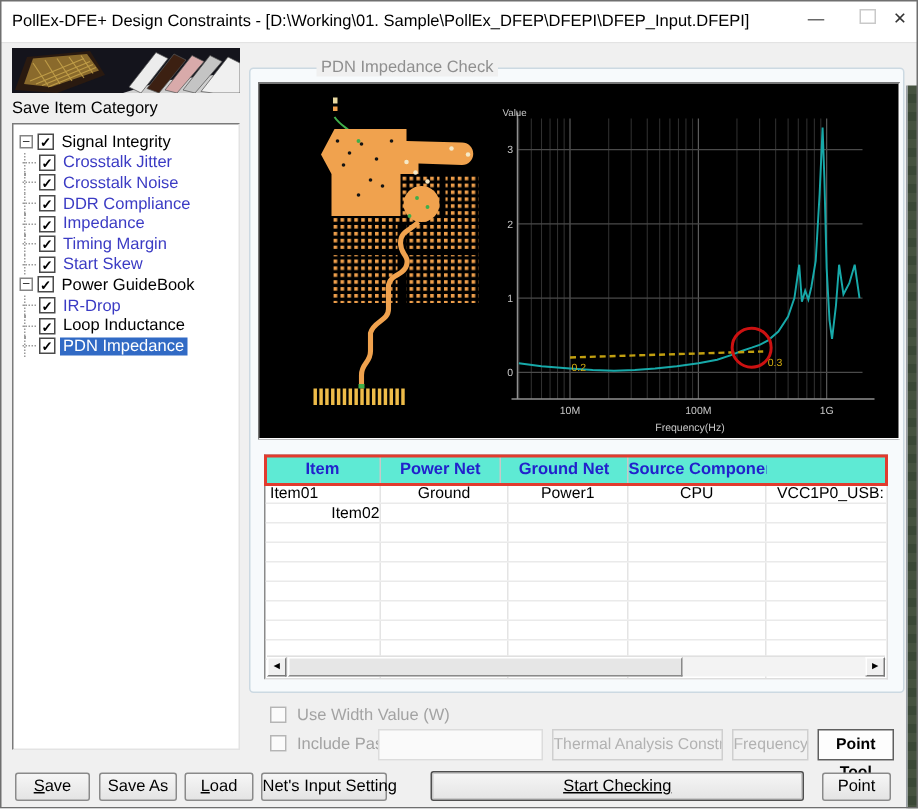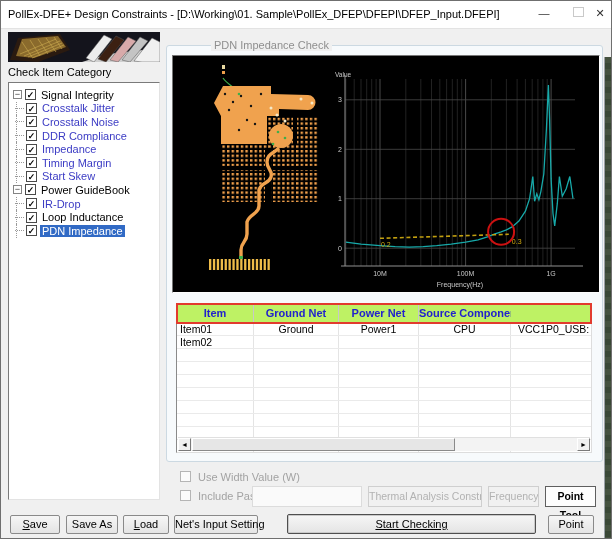--- a/index.html
+++ b/index.html
@@ -32,21 +32,21 @@
   .groupbox{left:166px;top:45px;width:437px;height:417px;background:#f7fafc;border:1px solid #ccd9e2;border-radius:3px;box-sizing:border-box;}
   .gb-label{left:175px;top:39px;font-size:11px;color:#8f8f8f;background:#f0f0f0;padding:0 3px;z-index:2;margin-left:36px;}
   .dark-panel{left:172px;top:55px;width:428px;height:238px;background:#000;border:1px solid;
               border-color:#767676 #fdfdfd #fdfdfd #767676;box-sizing:border-box;}
   #pcb-svg{left:181px;top:58px;}
   #chart-svg{left:334px;top:57px;}
   #chart-svg text{font-family:"Liberation Sans",sans-serif;}
   
   .dtable{left:176px;top:303px;width:416px;height:150px;background:#fff;border:1px solid;
           border-color:#8a8a8a #dddddd #dddddd #8a8a8a;box-sizing:border-box;overflow:hidden;}
-  .thead{display:flex;height:19px;background:#bef264;}
+  .thead{display:flex;height:19px;background:#5eead4;}
   .th{font-size:11px;font-weight:bold;color:#2222cc;line-height:19px;text-align:center;
       border-right:1px solid #c8c8c8;box-sizing:border-box;overflow:hidden;white-space:nowrap;}
   .th:last-child{border-right:none;text-align:right;padding-right:3px;}
   .tr{display:flex;height:12px;border-bottom:1px solid #eaeaea;}
   .td{font-size:10.5px;color:#000;line-height:12px;border-right:1px solid #e4e4e4;
       box-sizing:border-box;overflow:hidden;white-space:nowrap;}
   .td:last-child{border-right:none;}
   .redbox{left:176px;top:303px;width:416px;height:21px;border:2px solid #e23b2e;box-sizing:border-box;z-index:5;pointer-events:none;}
   .hscroll{left:178px;top:437px;width:412px;height:14px;background:#f3f3f3;border-top:1px solid #e0e0e0;box-sizing:border-box;}
   .sarr{position:absolute;top:0;width:13px;height:13px;background:#f0f0f0;border:1px solid;
@@ -89,21 +89,21 @@
     <path d="M12,22 L48,7 M16,24 L52,9 M20,25 L54,11 M24,26 L56,13 M14,10 L24,25 M22,8 L32,24 M30,7 L40,22 M38,6 L48,20 M46,5 L54,17" stroke="#caa84e" stroke-width="0.8" fill="none" opacity="0.8"></path>
   </g>
   <g stroke="#555" stroke-width="0.5">
     <polygon points="78,26 96,3 104,7 86,30" fill="#ececec"></polygon>
     <polygon points="90,27 108,4 116,8 98,30" fill="#3c2012"></polygon>
     <polygon points="102,28 120,5 128,9 110,30" fill="#d8aaaa"></polygon>
     <polygon points="114,28 132,5 140,9 122,30" fill="#c4c4c4"></polygon>
     <polygon points="126,29 144,6 152,10 152,30 134,30" fill="#f0f0f0"></polygon>
   </g>
 </svg>
-<div class="abs cat-label">Check Item Category</div>
+<div class="abs cat-label">Save Item Category</div>
 <div class="abs tree" id="tree">
     <div class="trow lvl0">
       <span class="exp">−</span>
       <span class="cb">✓</span>
       <span class="lbl">Signal Integrity</span>
     </div>
     <div class="trow lvl1 link">
       <span class="guide"></span>
       <span class="cb">✓</span>
       <span class="lbl">Crosstalk Jitter</span>
@@ -267,34 +267,34 @@
     <polyline points="11.9,185.2 27.0,187.2 46.0,188.7 61.1,189.7 75.3,190.2 89.2,189.7 102.7,188.7 117.2,187.2 131.6,185.2 144.1,182.8 153.4,179.8 160.9,176.8 167.1,174.8 172.4,172.9 178.1,169.9 184.9,164.0 191.4,154.1 195.6,141.7 198.8,119.5 200.6,144.2 202.8,136.8 204.9,142.7 206.9,134.3 209.8,117.0 212.4,72.5 214.4,28.0 215.6,62.6 217.1,121.9 219.0,156.5 220.7,168.9 223.3,146.7 225.4,119.5 228.3,139.2 232.2,131.8 235.8,119.5 239.0,141.7" fill="none" stroke="#17a9a9" stroke-width="1.3"></polyline>
     <polyline points="46.0,181.3 174.8,177.3" fill="none" stroke="#c19f10" stroke-width="1.6" stroke-dasharray="4 2.6"></polyline>
     <text x="47.0" y="190.3" fill="#d2ab10" font-size="7">0.2</text>
     <text x="177.8" y="187.3" fill="#d2ab10" font-size="7">0.3</text>
     <circle cx="167.1" cy="174.8" r="13" fill="none" stroke="#cc1111" stroke-width="2"></circle>
   </svg>
 
 <div class="abs dtable">
   <div class="thead" id="thead">
       <div class="th" style="width: 77px;">Item</div>
+      <div class="th" style="width: 80px;">Power Net</div>
       <div class="th" style="width: 85px;">Ground Net</div>
-      <div class="th" style="width: 80px;">Power Net</div>
       <div class="th" style="width: 92px;">Source Component</div>
     </div>
   <div id="tbody">
       <div class="tr">
         <div class="td" style="width: 77px; text-align: left; padding-left: 3px;">Item01</div>
         <div class="td" style="width: 85px; text-align: center;">Ground</div>
         <div class="td" style="width: 80px; text-align: center;">Power1</div>
         <div class="td" style="width: 92px; text-align: center;">CPU</div>
         <div class="td" style="width: 80px; text-align: left; padding-left: 7px;">VCC1P0_USB: FB113</div>
       </div>
       <div class="tr">
-        <div class="td" style="width: 77px; text-align: left; padding-left: 3px;">Item02</div>
+        <div class="td" style="width: 77px; text-align: right; padding-left: 3px;">Item02</div>
         <div class="td" style="width: 85px; text-align: center;"></div>
         <div class="td" style="width: 80px; text-align: center;"></div>
         <div class="td" style="width: 92px; text-align: center;"></div>
         <div class="td" style="width: 80px; text-align: left; padding-left: 7px;"></div>
       </div>
       <div class="tr">
         <div class="td" style="width: 77px; text-align: left; padding-left: 3px;"></div>
         <div class="td" style="width: 85px; text-align: center;"></div>
         <div class="td" style="width: 80px; text-align: center;"></div>
         <div class="td" style="width: 92px; text-align: center;"></div>

